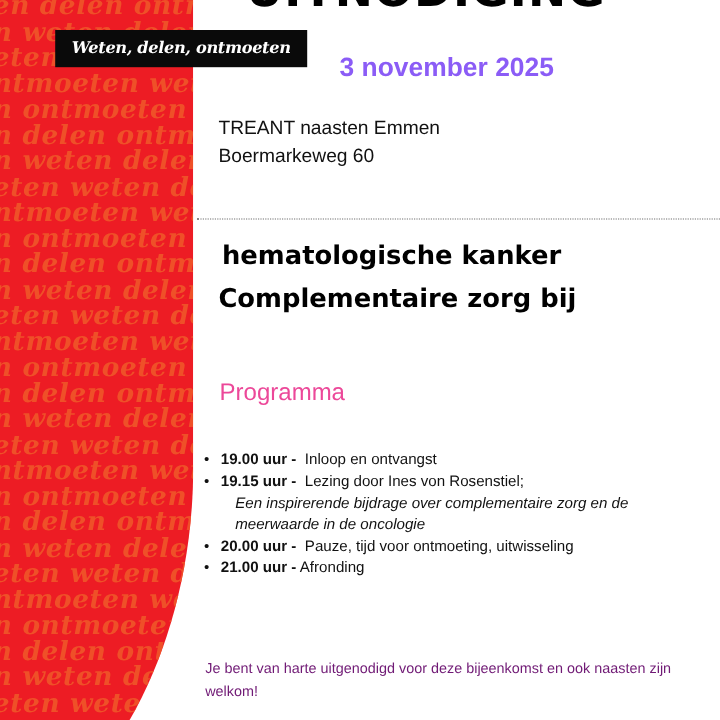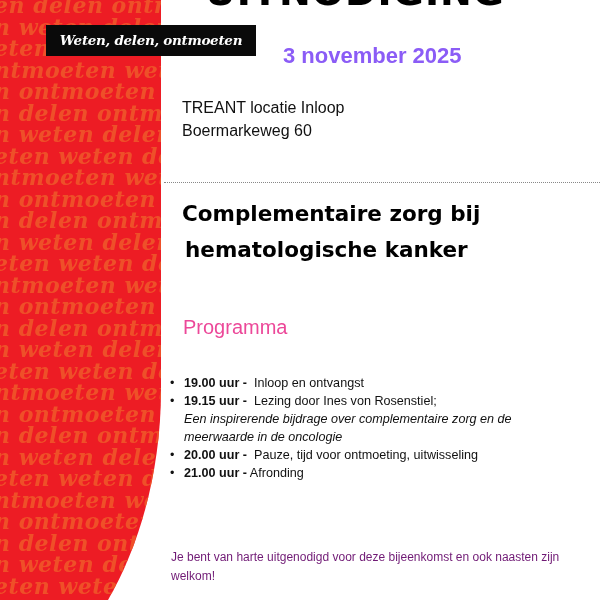--- a/index.html
+++ b/index.html
@@ -12,21 +12,21 @@
   .date { position:absolute; left:283px; top:43px; font-family:Liberation Sans, sans-serif; font-weight:bold; font-size:22px; color:#8b5cf6; }
   .address { position:absolute; left:182px; top:96px; font-size:16px; line-height:23px; color:#111; }
   .divider { position:absolute; left:164px; top:182px; width:436px; border-top:1px dotted #888; }
   .subject { position:absolute; left:182px; top:196px; font-family:"DejaVu Sans", sans-serif; font-weight:bold; font-size:21.5px; line-height:36px; color:#000; }
   .programma { position:absolute; left:183px; top:316px; font-size:20px; color:#ec4899; }
   ul.schedule { position:absolute; left:170px; top:374px; margin:0; padding:0; list-style:none; font-size:12.6px; line-height:18px; color:#111; }
   ul.schedule li { position:relative; padding-left:14px; }
   ul.schedule li::before { content:"•"; position:absolute; left:0; top:0; }
   .time { font-weight:bold;margin-top:45px; }
   .desc-extra { display:block; }
-  .italic { font-style:italic; }
+  .italic { font-style:italic;margin-left:12px; }
   .closing { position:absolute; left:171px; top:548px; font-size:12px; line-height:19px; color:#701a75; width:420px; }
 </style>
 </head>
 <body>
 
 <div class="red-panel">
   <svg width="161" height="600" style="position:absolute;left:0;top:0;">
     <path d="M0 0 H161 V390 C161 470 140 545 108 600 H0 Z" fill="#ed1c24"></path>
   </svg>
   <div id="pattern" style="position:absolute;left:0;top:0;width:161px;height:600px;clip-path:path('M0 0 H161 V390 C161 470 140 545 108 600 H0 Z');">
@@ -59,29 +59,29 @@
       <div class="pattern-row" style="top: 551px;">n weten delen ontmoeten</div>
       <div class="pattern-row" style="top: 572.5px;">eten weten delen ontmoeten</div>
     </div>
 </div>
 
 <div class="title">UITNODIGING</div>
 <div class="tagline">Weten, delen, ontmoeten</div>
 <div class="date">3 november 2025</div>
 
 <div class="address">
-  <div>TREANT locatie Inloop</div>
+  <div>TREANT naasten Emmen</div>
   <div>Boermarkeweg 60</div>
 </div>
 
 <div class="divider"></div>
 
 <div class="subject">
+  <div style="padding-left:3px;">hematologische kanker</div>
   <div>Complementaire zorg bij</div>
-  <div style="padding-left:3px;">hematologische kanker</div>
 </div>
 
 <div class="programma">Programma</div>
 
 <ul class="schedule">
   <li>
     <span class="time">19.00 uur -</span>&nbsp;
     <span>Inloop en ontvangst</span>
   </li>
   <li>

